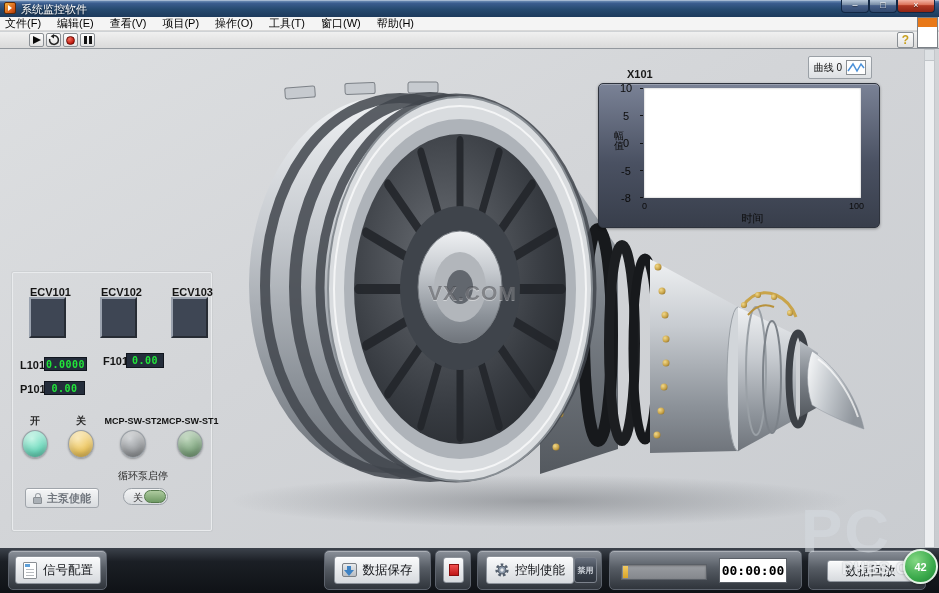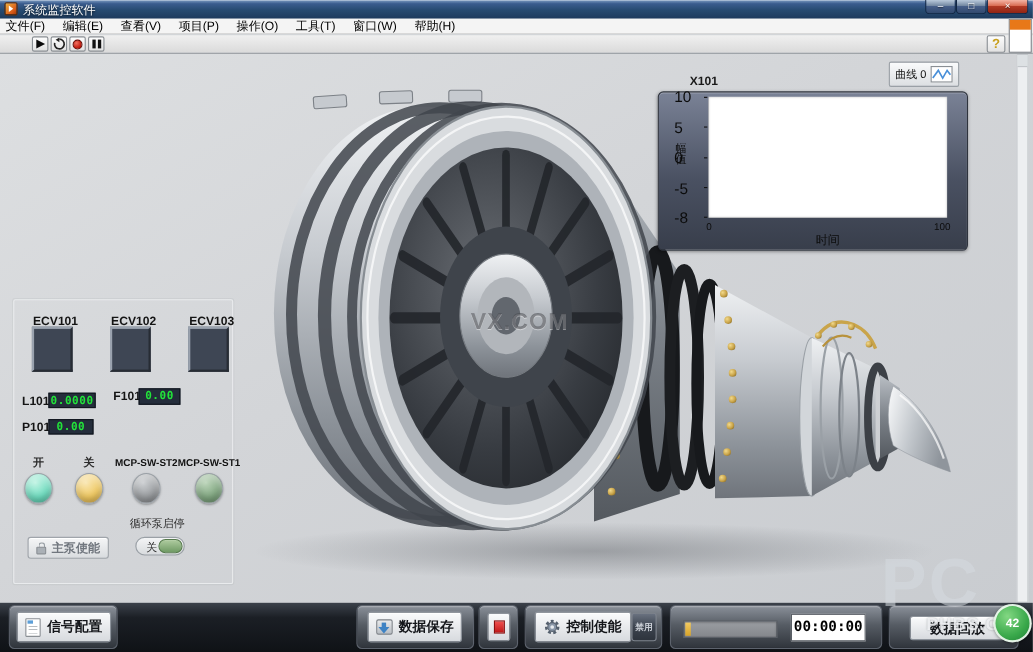--- a/index.html
+++ b/index.html
@@ -64,21 +64,21 @@
   .chart-label{position:absolute;left:600px;top:19px;font-size:11px;font-weight:600;color:#1a1a1a;margin-left:27px;}
   .legend{position:absolute;left:808px;top:7px;width:64px;height:23px;border:1px solid #9aa0a6;border-radius:2px;
     background:linear-gradient(#fafbfc,#dcdfe2);display:flex;align-items:center;justify-content:center;gap:4px;box-sizing:border-box;}
   .legend-text{font-size:10px;color:#111;}
   .legend-swatch{width:20px;height:15px;background:#fff;border:1px solid #8a8f94;box-sizing:border-box;}
   .chart{position:absolute;left:598px;top:34px;width:282px;height:145px;border-radius:5px;
     background:linear-gradient(180deg,#7a8296,#4a5162 55%,#383e4b);
     border:1px solid #2e333d;box-shadow:0 1px 3px rgba(0,0,0,.35),inset 0 1px 0 rgba(255,255,255,.25);box-sizing:border-box;}
   .plot{position:absolute;left:45px;top:4px;width:217px;height:110px;background:#fff;
     box-shadow:inset 0 0 2px rgba(0,0,0,.35);}
-  .ytick{position:absolute;left:14px;width:26px;text-align:left;font-size:14px;color:#0c0c0c;transform:translateY(-50%);}
+  .ytick{position:absolute;left:14px;width:26px;text-align:center;font-size:11px;color:#0c0c0c;transform:translateY(-50%);}
   .ydash{position:absolute;left:41px;width:3px;height:1px;background:#111;}
   .xtick{position:absolute;top:117px;font-size:9px;color:#0c0c0c;}
   .ylabel{position:absolute;left:15px;top:47px;width:11px;font-size:10px;line-height:10px;color:#0c0c0c;word-break:break-all;}
   .xlabel{position:absolute;left:45px;top:127px;width:217px;text-align:center;font-size:11px;color:#0c0c0c;}
   
   .lpanel{position:absolute;left:12px;top:223px;width:200px;height:259px;border:1px solid #e9ebed;
     border-radius:2px;box-shadow:0 0 0 1px rgba(140,145,150,.12);box-sizing:border-box;}
   .ecv-label{position:absolute;top:13px;font-size:11px;font-weight:bold;color:#141414;}
   .ecv-sq{position:absolute;top:24px;width:37px;height:41px;background:#3e4654;box-sizing:border-box;
     border-style:solid;border-width:2px;border-color:#9aa2ae #272c34 #272c34 #9aa2ae;}
@@ -107,21 +107,21 @@
   .lock::before{content:"";position:absolute;left:1.5px;top:0;width:6px;height:5px;border:1.5px solid #9aa0a6;border-bottom:none;border-radius:3px 3px 0 0;box-sizing:border-box;}
   .lock::after{content:"";position:absolute;left:0;top:4px;width:9px;height:7px;background:#aab0b6;border:1px solid #8a8f94;border-radius:1px;box-sizing:border-box;}
   
   .bbar{position:absolute;left:0;top:548px;width:939px;height:45px;
     background:linear-gradient(#3c424b 0%,#1b1f25 30%,#0f1216 100%);}
   .bgroup{position:absolute;top:2px;height:40px;border-radius:5px;border:1px solid #5d636d;box-sizing:border-box;
     background:linear-gradient(#8a9099,#565c64 45%,#30353c);box-shadow:inset 0 1px 0 rgba(255,255,255,.3);}
   .bb-btn{position:absolute;top:5px;height:28px;border:1px solid #8d939b;border-radius:3px;box-sizing:border-box;
     background:linear-gradient(#fafbfc,#d7dade);box-shadow:inset 0 1px 0 #fff;
     display:flex;align-items:center;justify-content:center;gap:6px;
-    font-size:12.5px;font-weight:bold;color:#14161a;}
+    font-size:12.5px;font-weight:normal;color:#14161a;}
   .badge-btn{position:absolute;top:6px;width:23px;height:26px;border:1px solid #7c828c;border-radius:3px;box-sizing:border-box;
     background:linear-gradient(#6a7280,#3c434e 50%,#2e343d);color:#c9ced5;font-size:8px;font-weight:bold;
     display:flex;align-items:center;justify-content:center;}
   .rec-btn{position:absolute;top:6px;width:21px;height:26px;border:1px solid #8d939b;border-radius:3px;box-sizing:border-box;
     background:linear-gradient(#fafbfc,#d7dade);display:flex;align-items:center;justify-content:center;}
   .rec-sq{width:10px;height:12px;background:linear-gradient(#f05050,#c01818);border:1px solid #8a0f0f;box-sizing:border-box;}
   .prog{position:absolute;left:11px;top:13px;width:86px;height:16px;border:1px solid #5a5f66;box-sizing:border-box;
     background:linear-gradient(#9b9ea3,#84878c);box-shadow:inset 0 1px 2px rgba(0,0,0,.3);}
   .prog-fill{position:absolute;left:1px;top:1px;width:5px;height:12px;background:linear-gradient(#f2ca62,#d8a428);}
   .timerbox{position:absolute;left:109px;top:7px;width:68px;height:25px;background:#fff;border:1px solid #5a5f66;box-sizing:border-box;

